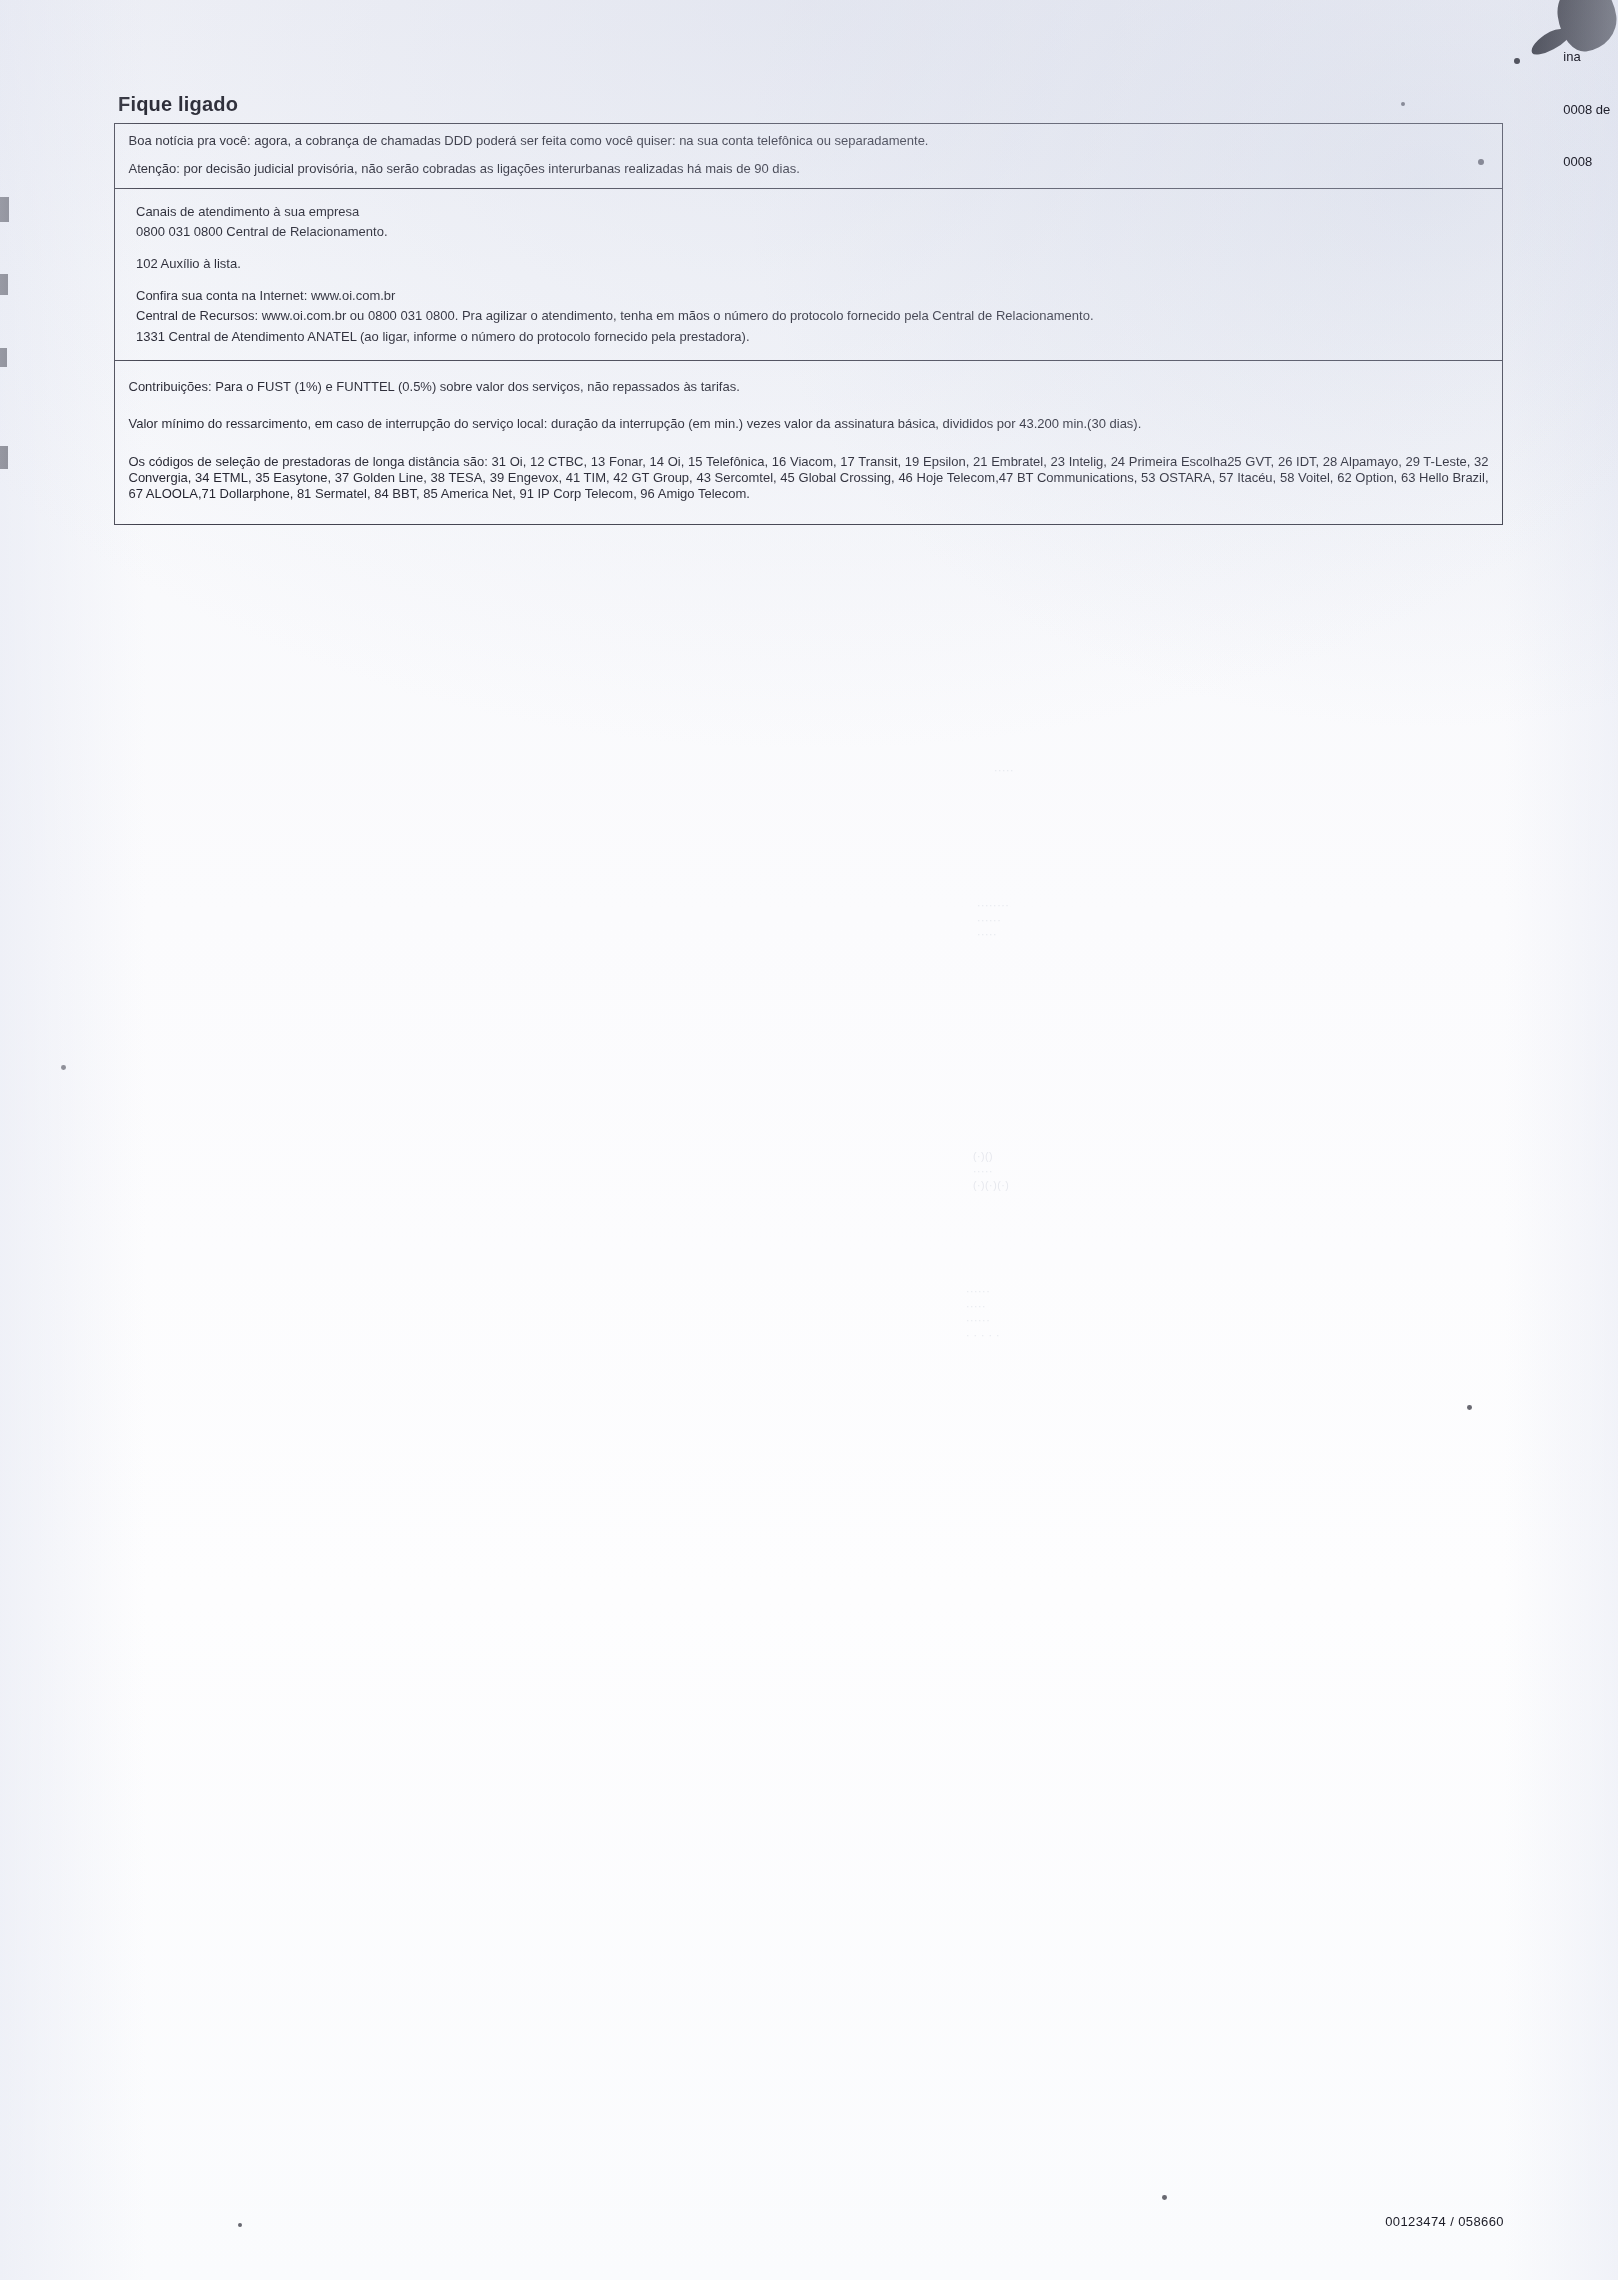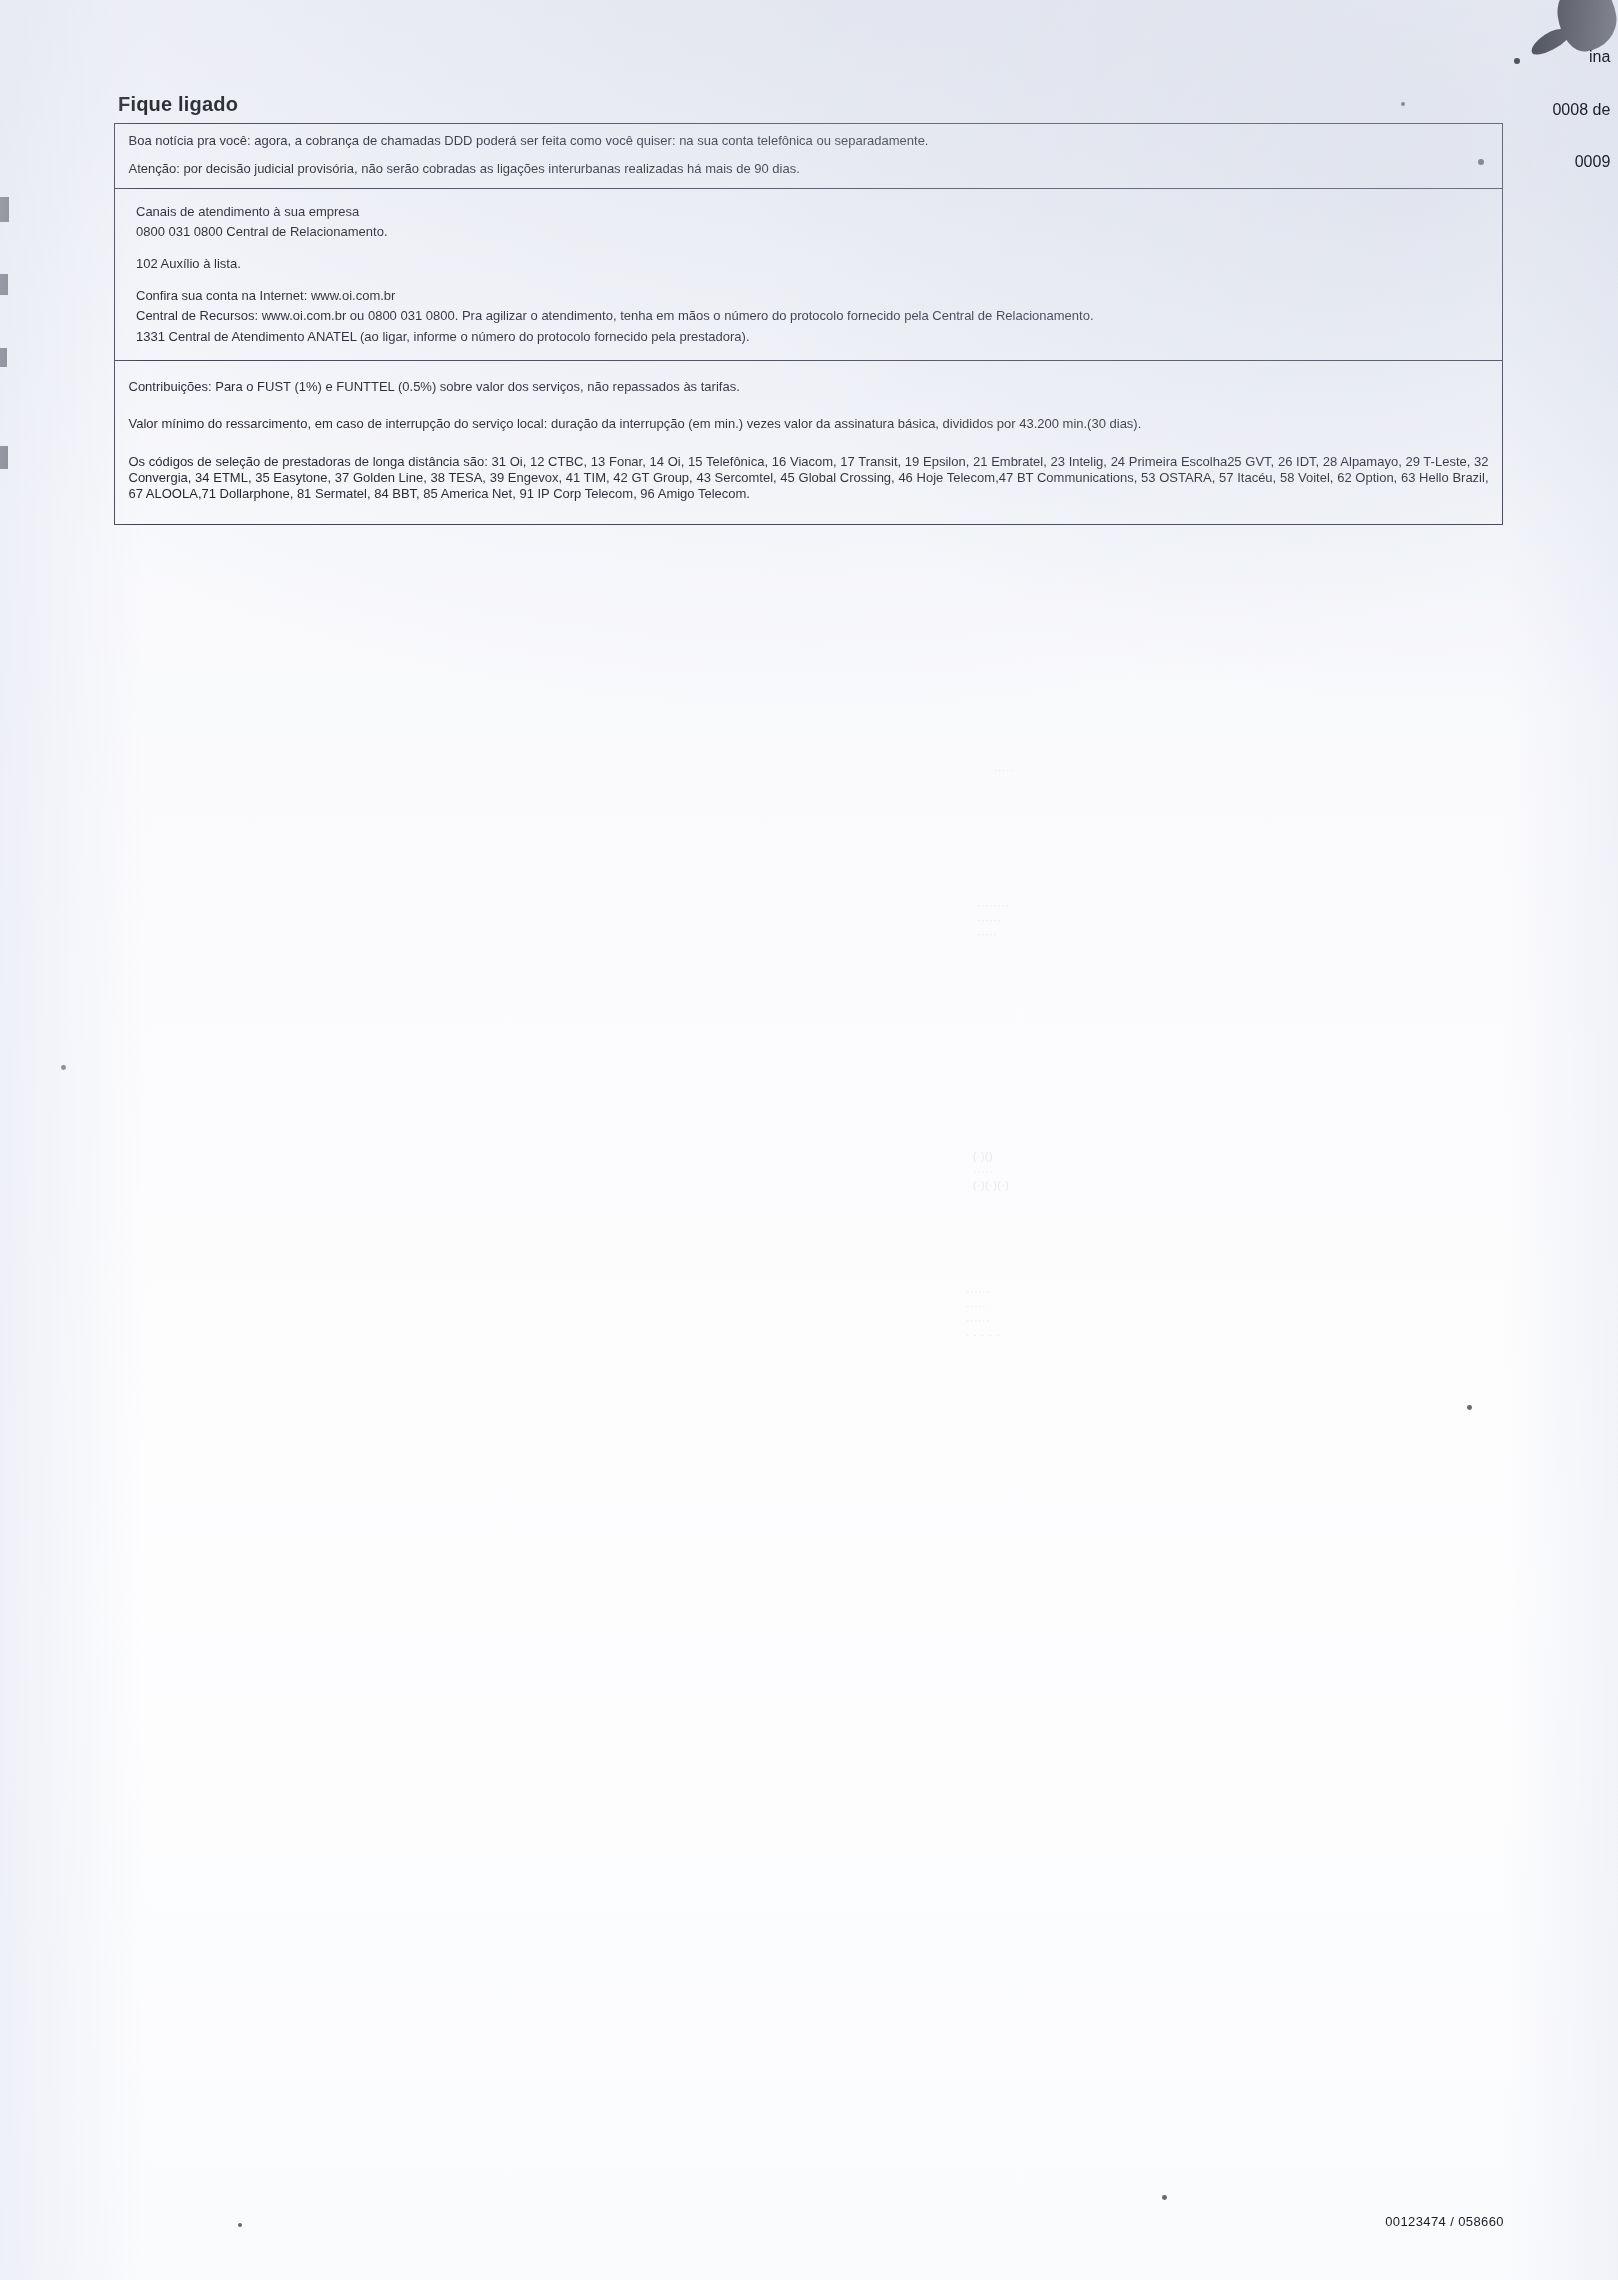--- a/index.html
+++ b/index.html
@@ -72,24 +72,24 @@
     top: 64px; left: 1.9px;
     width: 5.8px; height: 5.8px;
     background: #15151c;
     border-radius: 50%;
   }
 
   .page-ref {
     position: absolute;
     top: 13.5px;
     right: 7.7px;
-    font-size: 16px;
+    font-size: 13px;
     line-height: 17.4px;
     color: #20202c;
-    text-align: right;
+    text-align: left;
     z-index: 5;
     white-space: pre;
   }
 
   
   .section-title {
     position: absolute;
     left: 118px;
     top: 93px;
     font-size: 20px;
@@ -170,21 +170,21 @@
 
   <div class="corner-blot">
     <div class="blob1"></div>
     <div class="blob2"></div>
     <div class="tick"></div>
   </div>
 
   <div class="page-ref">
     <div>ina</div>
     <div>0008 de</div>
-    <div>0009</div>
+    <div>0008</div>
   </div>
 
   <div class="speck" style="left:61px; top:1065px; width:4.8px; height:4.8px;"></div>
   <div class="speck" style="left:1467px; top:1405px; width:4.8px; height:4.8px;"></div>
   <div class="speck" style="left:1162px; top:2195px; width:4.8px; height:4.8px;"></div>
   <div class="speck" style="left:238px; top:2223px; width:3.9px; height:3.9px;"></div>
   <div class="speck" style="left:1478px; top:159px; width:5.8px; height:5.8px;"></div>
   <div class="speck" style="left:1401px; top:102px; width:3.9px; height:3.9px;"></div>
 
   <div class="ghost" style="left:994px; top:763px;">·····</div>

